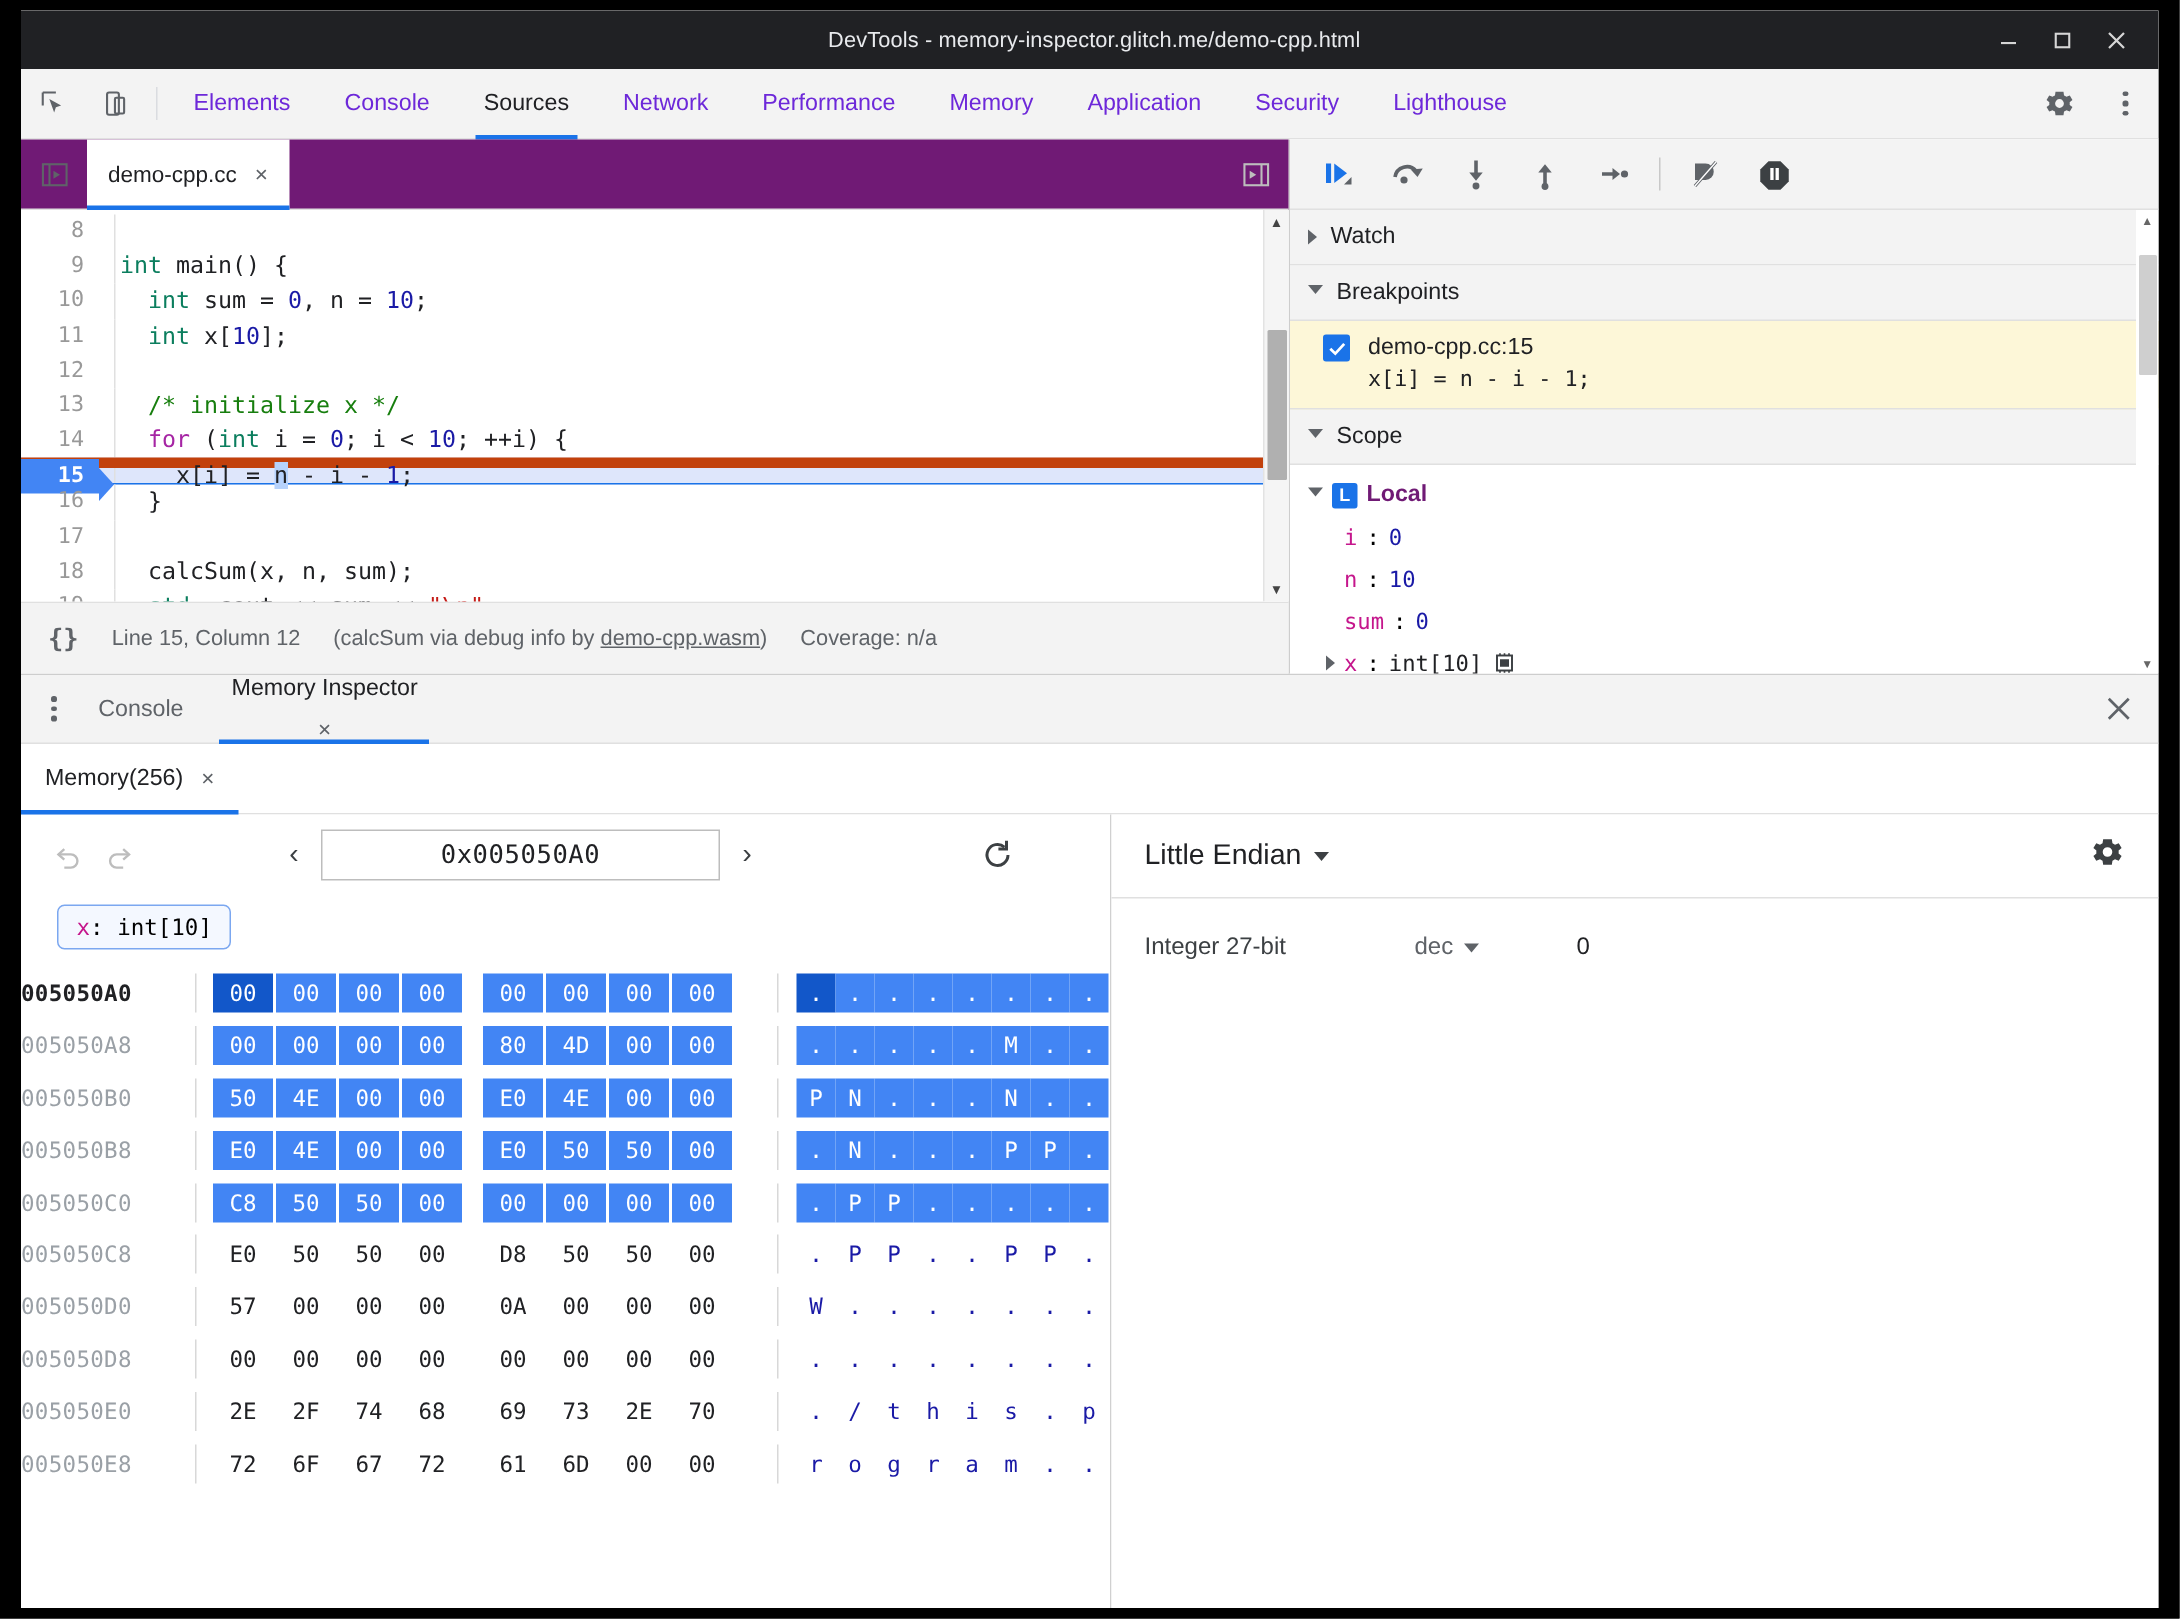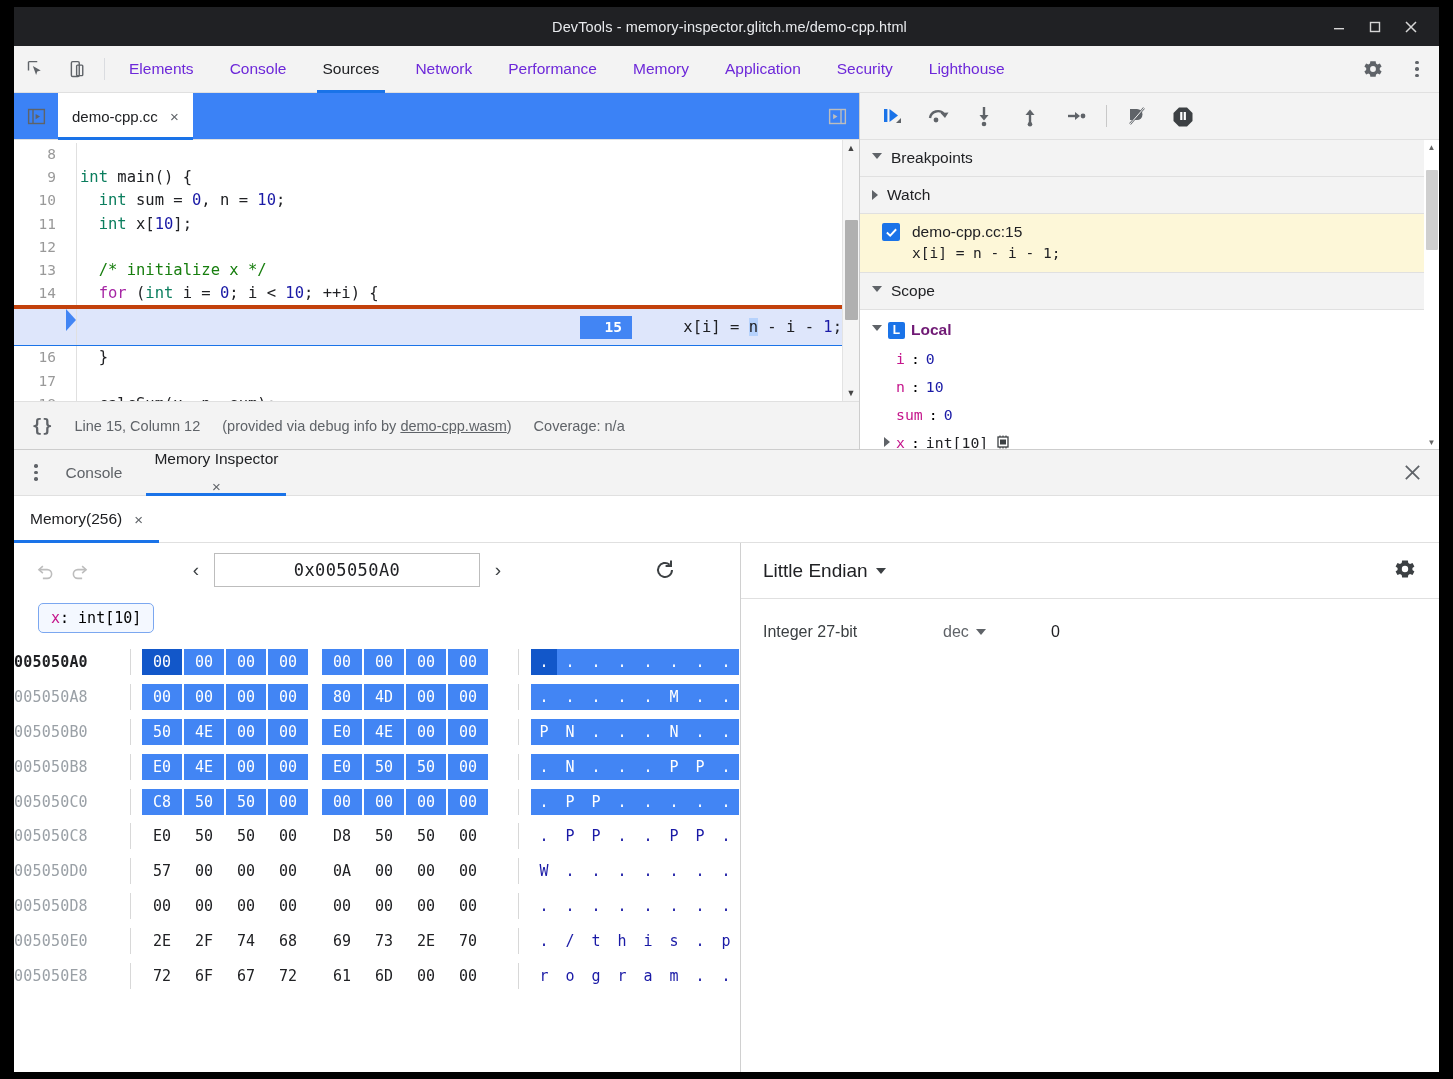--- a/index.html
+++ b/index.html
@@ -47,21 +47,21 @@
     height: 3px; background: #1a73e8;
   }
   .tabstrip .right { margin-left: auto; display: flex; align-items: center; }
   .tabstrip .right .tb-icon { width: 44px; }
   .dots { display: flex; flex-direction: column; gap: 3px; align-items: center; }
   .dots i { width: 3.5px; height: 3.5px; border-radius: 50%; background: #5f6368; display: block; }
   
   .sources { display: flex; flex: none; height: 357px; border-bottom: 1px solid #cdcdcd; }
   .src-left { width: 846px; display: flex; flex-direction: column; border-right: 1px solid #cdcdcd; }
   .filetab-row {
-    height: 47px; background: #3b82f6; border-bottom: 1px solid #e0e0e0;
+    height: 47px; background: #701a75; border-bottom: 1px solid #e0e0e0;
     display: flex; align-items: stretch; position: relative;
   }
   .panel-btn { width: 44px; display: flex; align-items: center; justify-content: center; color: #5f6368; }
   .filetab {
     display: flex; align-items: center; gap: 12px; padding: 0 14px;
     font-size: 15px; color: #202124; background: #fff; position: relative;
   }
   .filetab::after { content:""; position:absolute; left:0; right:0; bottom:-1px; height:3px; background:#1a73e8; }
   .xbtn { color: #5f6368; font-size: 15px; line-height: 1; }
   .editor-wrap { flex: 1; display: flex; position: relative; overflow: hidden; background: #fff; }
@@ -80,21 +80,21 @@
   }
   .ln.cur { background: #dee6fb; }
   .ln.cur .num {
     background: #4285f4; color: #fff; font-weight: 700;
   }
   .ln.cur::after {
     content:""; position:absolute; left:52px; top:0; width:0; height:0;
     border-top: 11.6px solid transparent; border-bottom: 11.6px solid transparent;
     border-left: 10px solid #4285f4;
   }
-  .ln.cur { border-top: 4px solid #c2410c; border-bottom: 1px solid #1a73e8; height: 41px; justify-content: flex-end; }
+  .ln.cur { border-top: 7px solid #c2410c; border-bottom: 1px solid #1a73e8; height: 18px; }
   .kw { color: #0b7e5e; } .kw2 { color: #a625a4; } .num-lit { color: #1a1aa6; }
   .str { color: #c41a16; } .cmt { color: #177e0e; margin-top: 11px; } .sel { background: #b6d2fc; }
   .scrollcol { width: 17px; background: #f5f5f5; border-left: 1px solid #e3e3e3; position: relative; flex: none; }
   .scrollcol .arr { position: absolute; left: 0; right: 0; height: 16px; display:flex; align-items:center; justify-content:center; color:#444; font-size:9px;}
   .scrollcol .thumb { position: absolute; left: 2px; width: 13px; background: #b0b0b0; border-radius: 1px; }
   .statusbar {
     height: 48px; background: #f3f3f3; border-top: 1px solid #e0e0e0;
     display: flex; align-items: center; gap: 22px; padding: 0 18px; flex: none;
     font-size: 14.5px; color: #5f6368;
   }
@@ -369,21 +369,21 @@
         <div class="scrollcol">
           <div class="arr" style="top:0">▲</div>
           <div class="thumb" style="top:80px; height:100px;"></div>
           <div class="arr" style="bottom:0">▼</div>
         </div>
       </div>
 
       <div class="statusbar">
         <span class="braces">{}</span>
         <span>Line 15, Column 12</span>
-        <span><span>(provided via debug info by </span><a href="#">demo-cpp.wasm</a><span>)</span></span>
+        <span><span>(calcSum via debug info by </span><a href="#">demo-cpp.wasm</a><span>)</span></span>
         <span>Coverage: n/a</span>
       </div>
     </div>
 
     <div class="src-right">
       <div class="dbg-toolbar">
         <div class="dbg-btn">
           <svg width="24" height="24" viewBox="0 0 24 24">
               <rect x="4" y="5" width="3.4" height="13" fill="#1a73e8"></rect>
               <path d="M9.5 5 L18 11.5 L9.5 18 z" fill="#1a73e8"></path>
@@ -430,26 +430,26 @@
           <svg width="24" height="24" viewBox="0 0 24 24">
               <path d="M8 3.5 h8 L21.5 9 v8 L16 22.5 H8 L2.5 17 V9 z" fill="#3c4043"></path>
               <rect x="9.2" y="8" width="2.2" height="8" fill="#fff"></rect>
               <rect x="12.7" y="8" width="2.2" height="8" fill="#fff"></rect>
             </svg>
         </div>
       </div>
 
       <div class="dbg-body">
         <div class="sec-head">
+          <span class="tri"></span>
+          <span>Watch</span>
+        </div>
+        <div class="sec-head">
           <span class="tri down"></span>
           <span>Breakpoints</span>
-        </div>
-        <div class="sec-head">
-          <span class="tri"></span>
-          <span>Watch</span>
         </div>
         <div class="bp-item">
           <div class="bp-row1">
             <span class="cbx">
               <svg width="13" height="13" viewBox="0 0 14 14">
                   <path d="M2 7 L5.6 10.5 L12 3.5" stroke="#fff" stroke-width="2" fill="none"></path>
                 </svg>
             </span>
             <span>demo-cpp.cc:15</span>
           </div>

